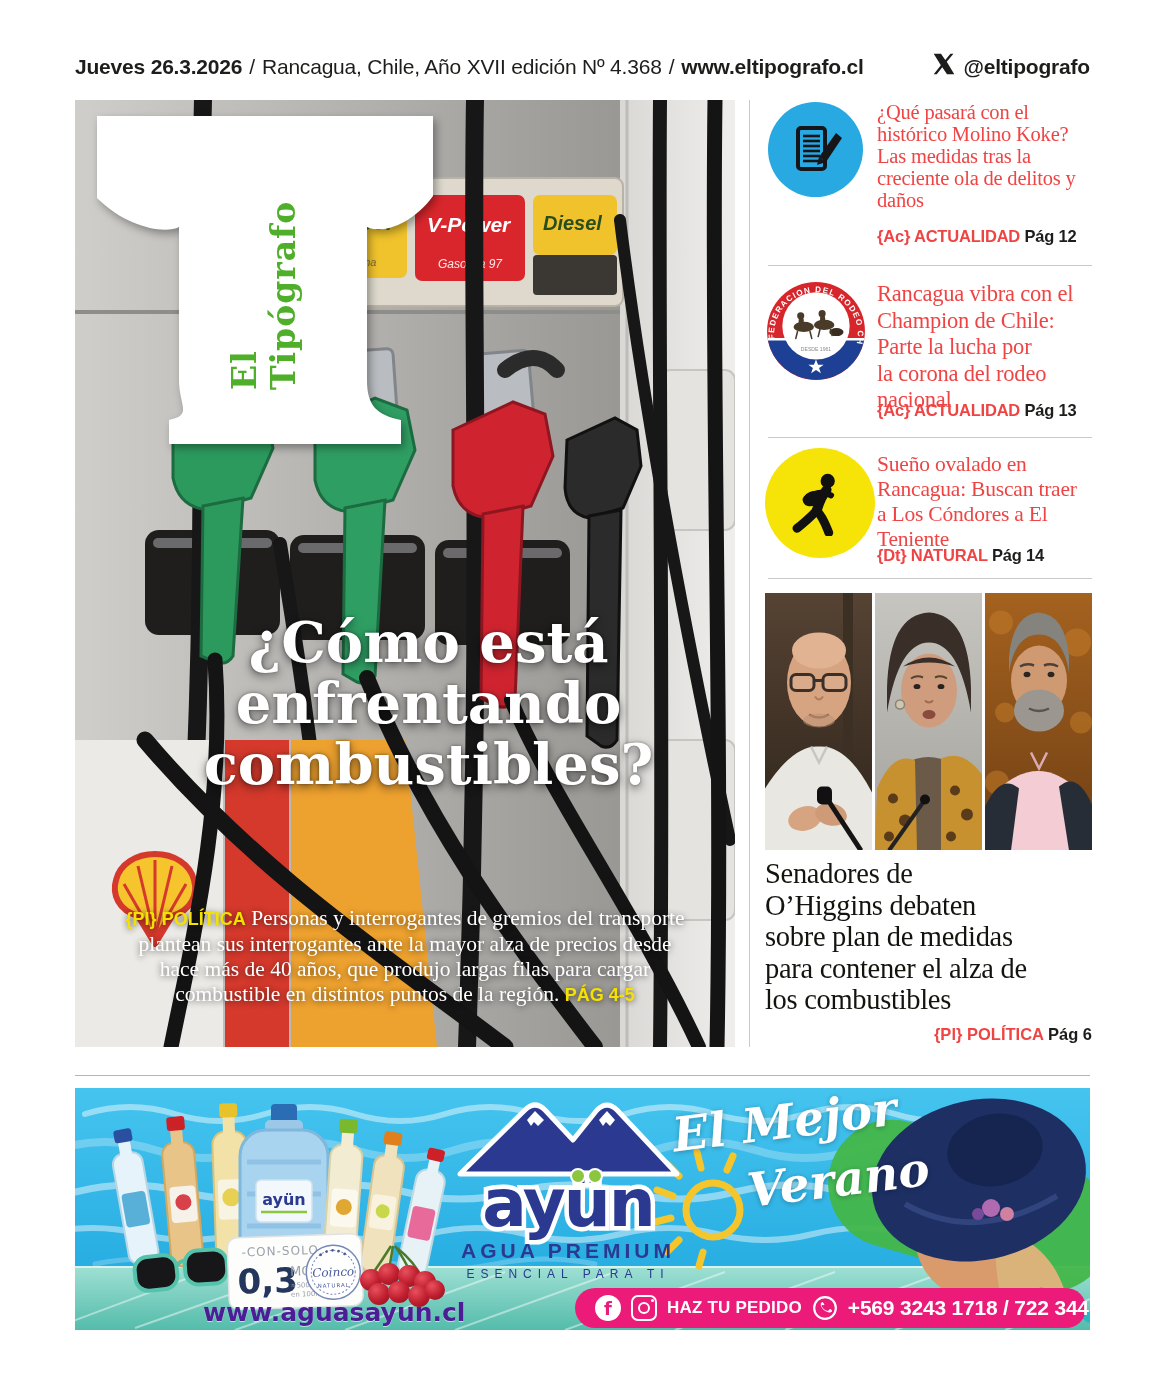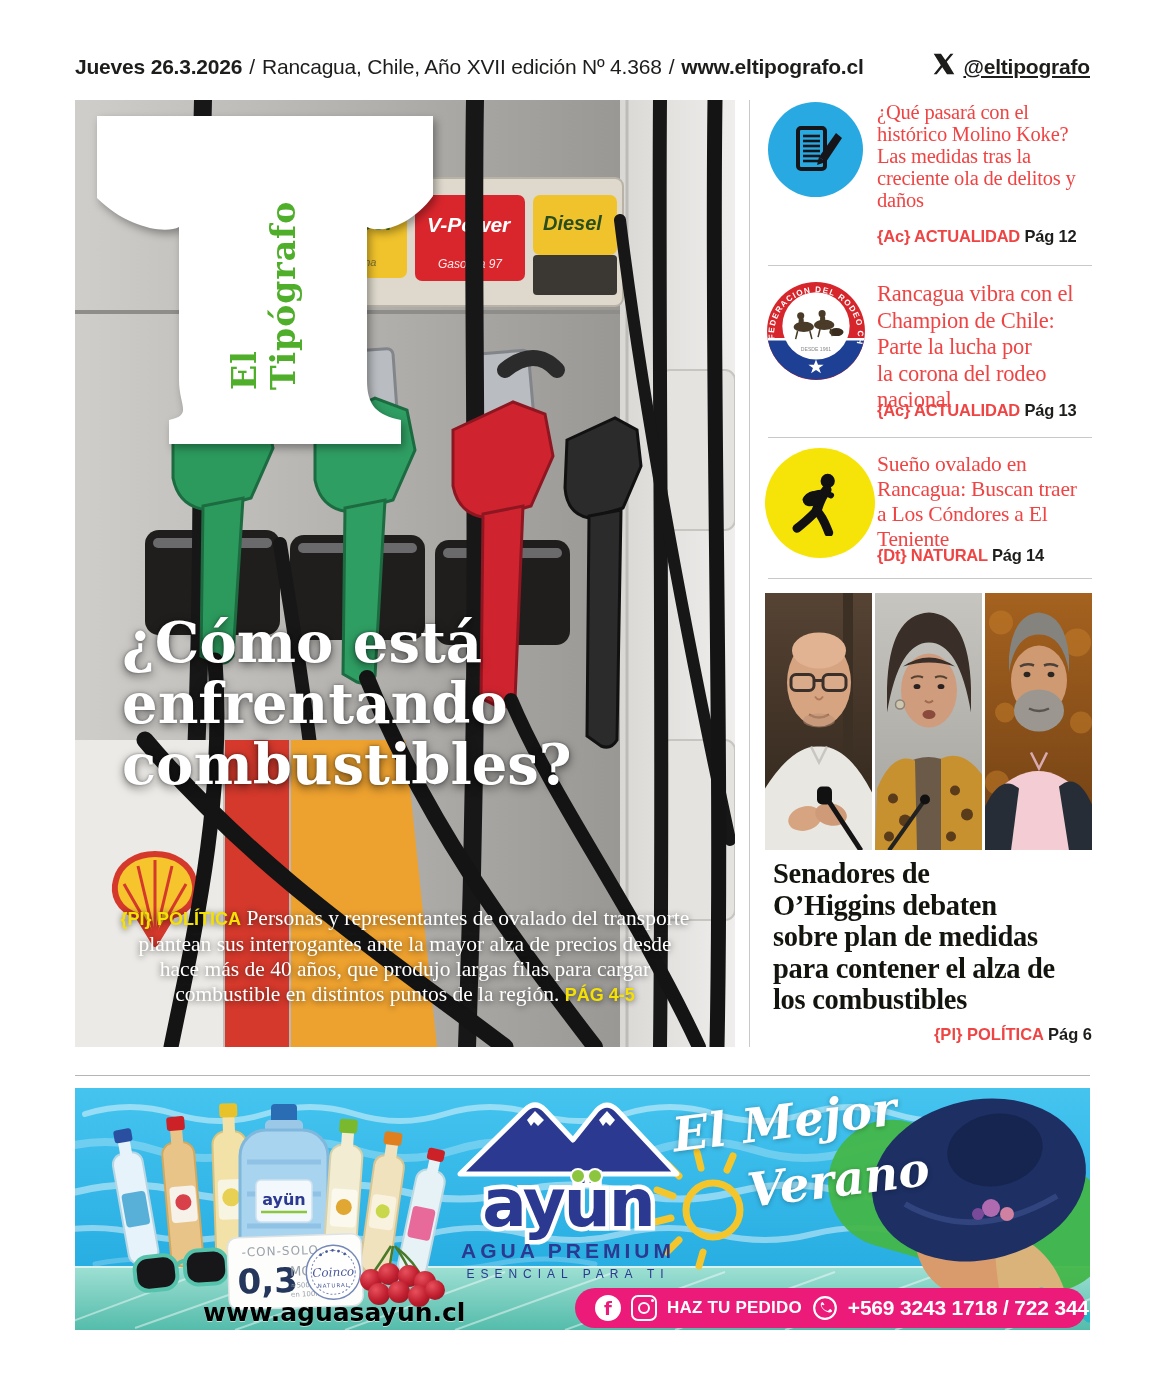--- a/index.html
+++ b/index.html
@@ -3,29 +3,29 @@
 <meta charset="utf-8">
 <style>
   html,body{margin:0;padding:0;background:#fff;}
   .page{position:relative;width:1152px;height:1390px;background:#fff;overflow:hidden;
         font-family:"Liberation Sans",sans-serif;color:#1d1d1b;}
   .b{font-weight:bold;}
   
   .topbar{position:absolute;left:75px;top:52px;width:1015px;display:flex;
           justify-content:space-between;align-items:center;font-size:21px;letter-spacing:-.2px;}
   .topbar .sep{margin:0 7px;color:#1d1d1b;}
-  .topbar-right{display:flex;align-items:center;gap:7px;text-decoration:underline;}
+  .topbar-right{display:flex;align-items:center;gap:7px;}
   
   .photo{position:absolute;left:75px;top:100px;width:660px;height:947px;overflow:hidden;background:#b9b7b4;}
   .photo>svg.art{position:absolute;left:0;top:0;z-index:0;}
   .masthead-t{position:absolute;left:0;top:0;z-index:2;}
   .masthead-name{position:absolute;left:150px;top:76px;height:214px;width:42px;z-index:3;
         writing-mode:vertical-rl;transform:rotate(180deg);
         font-family:"DejaVu Serif",serif;font-weight:bold;font-size:33px;color:#4fae2a;letter-spacing:1px;}
-  .headline{position:absolute;left:0;right:0;top:512px;z-index:4;
+  .headline{position:absolute;left:0;right:0;top:512px;z-index:4;text-align:center;
         font-family:"DejaVu Serif",serif;font-weight:bold;font-size:56px;line-height:61px;color:#fff;
         text-shadow:0 3px 10px rgba(0,0,0,.55),0 0 3px rgba(0,0,0,.4);padding-left:47px;}
   .deck{position:absolute;left:16px;right:16px;top:806px;z-index:4;text-align:center;
         font-family:"Liberation Serif",serif;font-size:21.5px;line-height:25px;color:#fff;
         text-shadow:0 1px 6px rgba(0,0,0,.65);}
   .kicker,.pageref{font-family:"Liberation Sans",sans-serif;font-weight:bold;color:#f5e003;
         font-size:18px;letter-spacing:0;}
   
   .vdiv{position:absolute;left:749px;top:100px;width:1px;height:947px;background:#c9c9c9;}
   .rightcol{position:absolute;left:765px;top:100px;width:327px;height:947px;}
@@ -38,34 +38,34 @@
   .t2t{top:181px;font-size:22.5px;line-height:26.5px;}
   .t3t{top:352px;font-size:21.5px;line-height:25px;}
   .tagline{position:absolute;left:112px;font-size:16.5px;font-weight:bold;letter-spacing:-.2px;}
   .green{color:#ef4444;}
   .t1g{top:127px;} .t2g{top:301px;} .t3g{top:446px;}
   .hr{position:absolute;left:3px;width:324px;height:1px;background:#c9c9c9;}
   .hr1{top:165px;} .hr2{top:337px;} .hr3{top:478px;}
   .photos{position:absolute;left:0;top:493px;width:327px;height:257px;display:flex;gap:3px;}
   .photos .p{flex:1;overflow:hidden;}
   .photos svg{display:block;width:100%;height:100%;}
-  .sen-title{position:absolute;left:8px;top:758px;width:327px;font-family:"Liberation Serif",serif;
-        font-weight:bold;font-size:28.5px;line-height:31.5px;color:#14140f;letter-spacing:-.3px;}
+  .sen-title{position:absolute;left:0;top:758px;width:327px;font-family:"Liberation Serif",serif;
+        font-weight:normal;font-size:28.5px;line-height:31.5px;color:#14140f;letter-spacing:-.3px;}
   .sen-tag{position:absolute;right:0;top:925px;text-align:right;font-size:16.5px;font-weight:bold;}
   
   .hfull{position:absolute;left:75px;top:1075px;width:1015px;height:1px;background:#b5b5b5;}
   .ad{position:absolute;left:75px;top:1088px;width:1015px;height:242px;overflow:hidden;background:#2eb4e8;}
   .ad>svg.adart{position:absolute;left:0;top:0;z-index:0;}
   .ad-lockup{position:absolute;left:360px;top:0px;z-index:2;}
   .script{position:absolute;z-index:2;color:#fff;font-family:"DejaVu Serif",serif;font-style:italic;
         font-weight:bold;transform:rotate(-7deg);text-shadow:0 1px 5px rgba(0,0,0,.3);}
   .script1{left:597px;top:6px;font-size:47px;}
   .script2{left:672px;top:64px;font-size:47px;}
   .ad-www{position:absolute;left:128px;top:210px;z-index:2;font-family:"DejaVu Sans",sans-serif;
-        font-weight:bold;font-size:25px;color:#000000;text-shadow:0 1px 0 rgba(255,255,255,.55);}
+        font-weight:bold;font-size:25px;color:#4c1d95;text-shadow:0 1px 0 rgba(255,255,255,.55);}
   .cta-bar{position:absolute;left:500px;top:200px;z-index:3;width:511px;height:40px;border-radius:21px;
         background:#ec1a78;display:flex;align-items:center;gap:10px;padding:0 14px 0 20px;
         box-sizing:border-box;color:#fff;font-weight:bold;white-space:nowrap;}
   .cta-text{font-size:17px;letter-spacing:.2px;}
   .phones{font-size:21px;letter-spacing:-.2px;}
   .fbi{width:26px;height:26px;border-radius:50%;background:#fff;color:#ec1a78;
         display:flex;align-items:center;justify-content:center;
         font-family:"DejaVu Sans",sans-serif;font-weight:bold;font-size:18px;flex:0 0 auto;}
   .igi{width:22px;height:22px;border:2.5px solid #fff;border-radius:7px;position:relative;flex:0 0 auto;}
   .igi::before{content:"";position:absolute;left:4.5px;top:4.5px;width:8px;height:8px;
@@ -201,21 +201,21 @@
     <h1 class="headline" style="margin:0">
       <div>¿Cómo está</div>
       <div>enfrentando</div>
       <div>combustibles?</div>
     </h1>
 
     <p class="deck" style="margin:0">
       <span>
         <span class="kicker">{Pl}</span>
         <span class="kicker">POLÍTICA</span>
-        <span>Personas y representantes de ovalado del transporte</span>
+        <span>Personas y interrogantes de gremios del transporte</span>
       </span><br>
       <span>plantean sus interrogantes ante la mayor alza de precios  desde</span><br>
       <span>hace más de 40 años, que produjo largas filas para cargar</span><br>
       <span>
         <span>combustible en distintos puntos de la región.</span>
         <span class="pageref">PÁG 4-5</span>
       </span>
     </p>
   </section>
 

